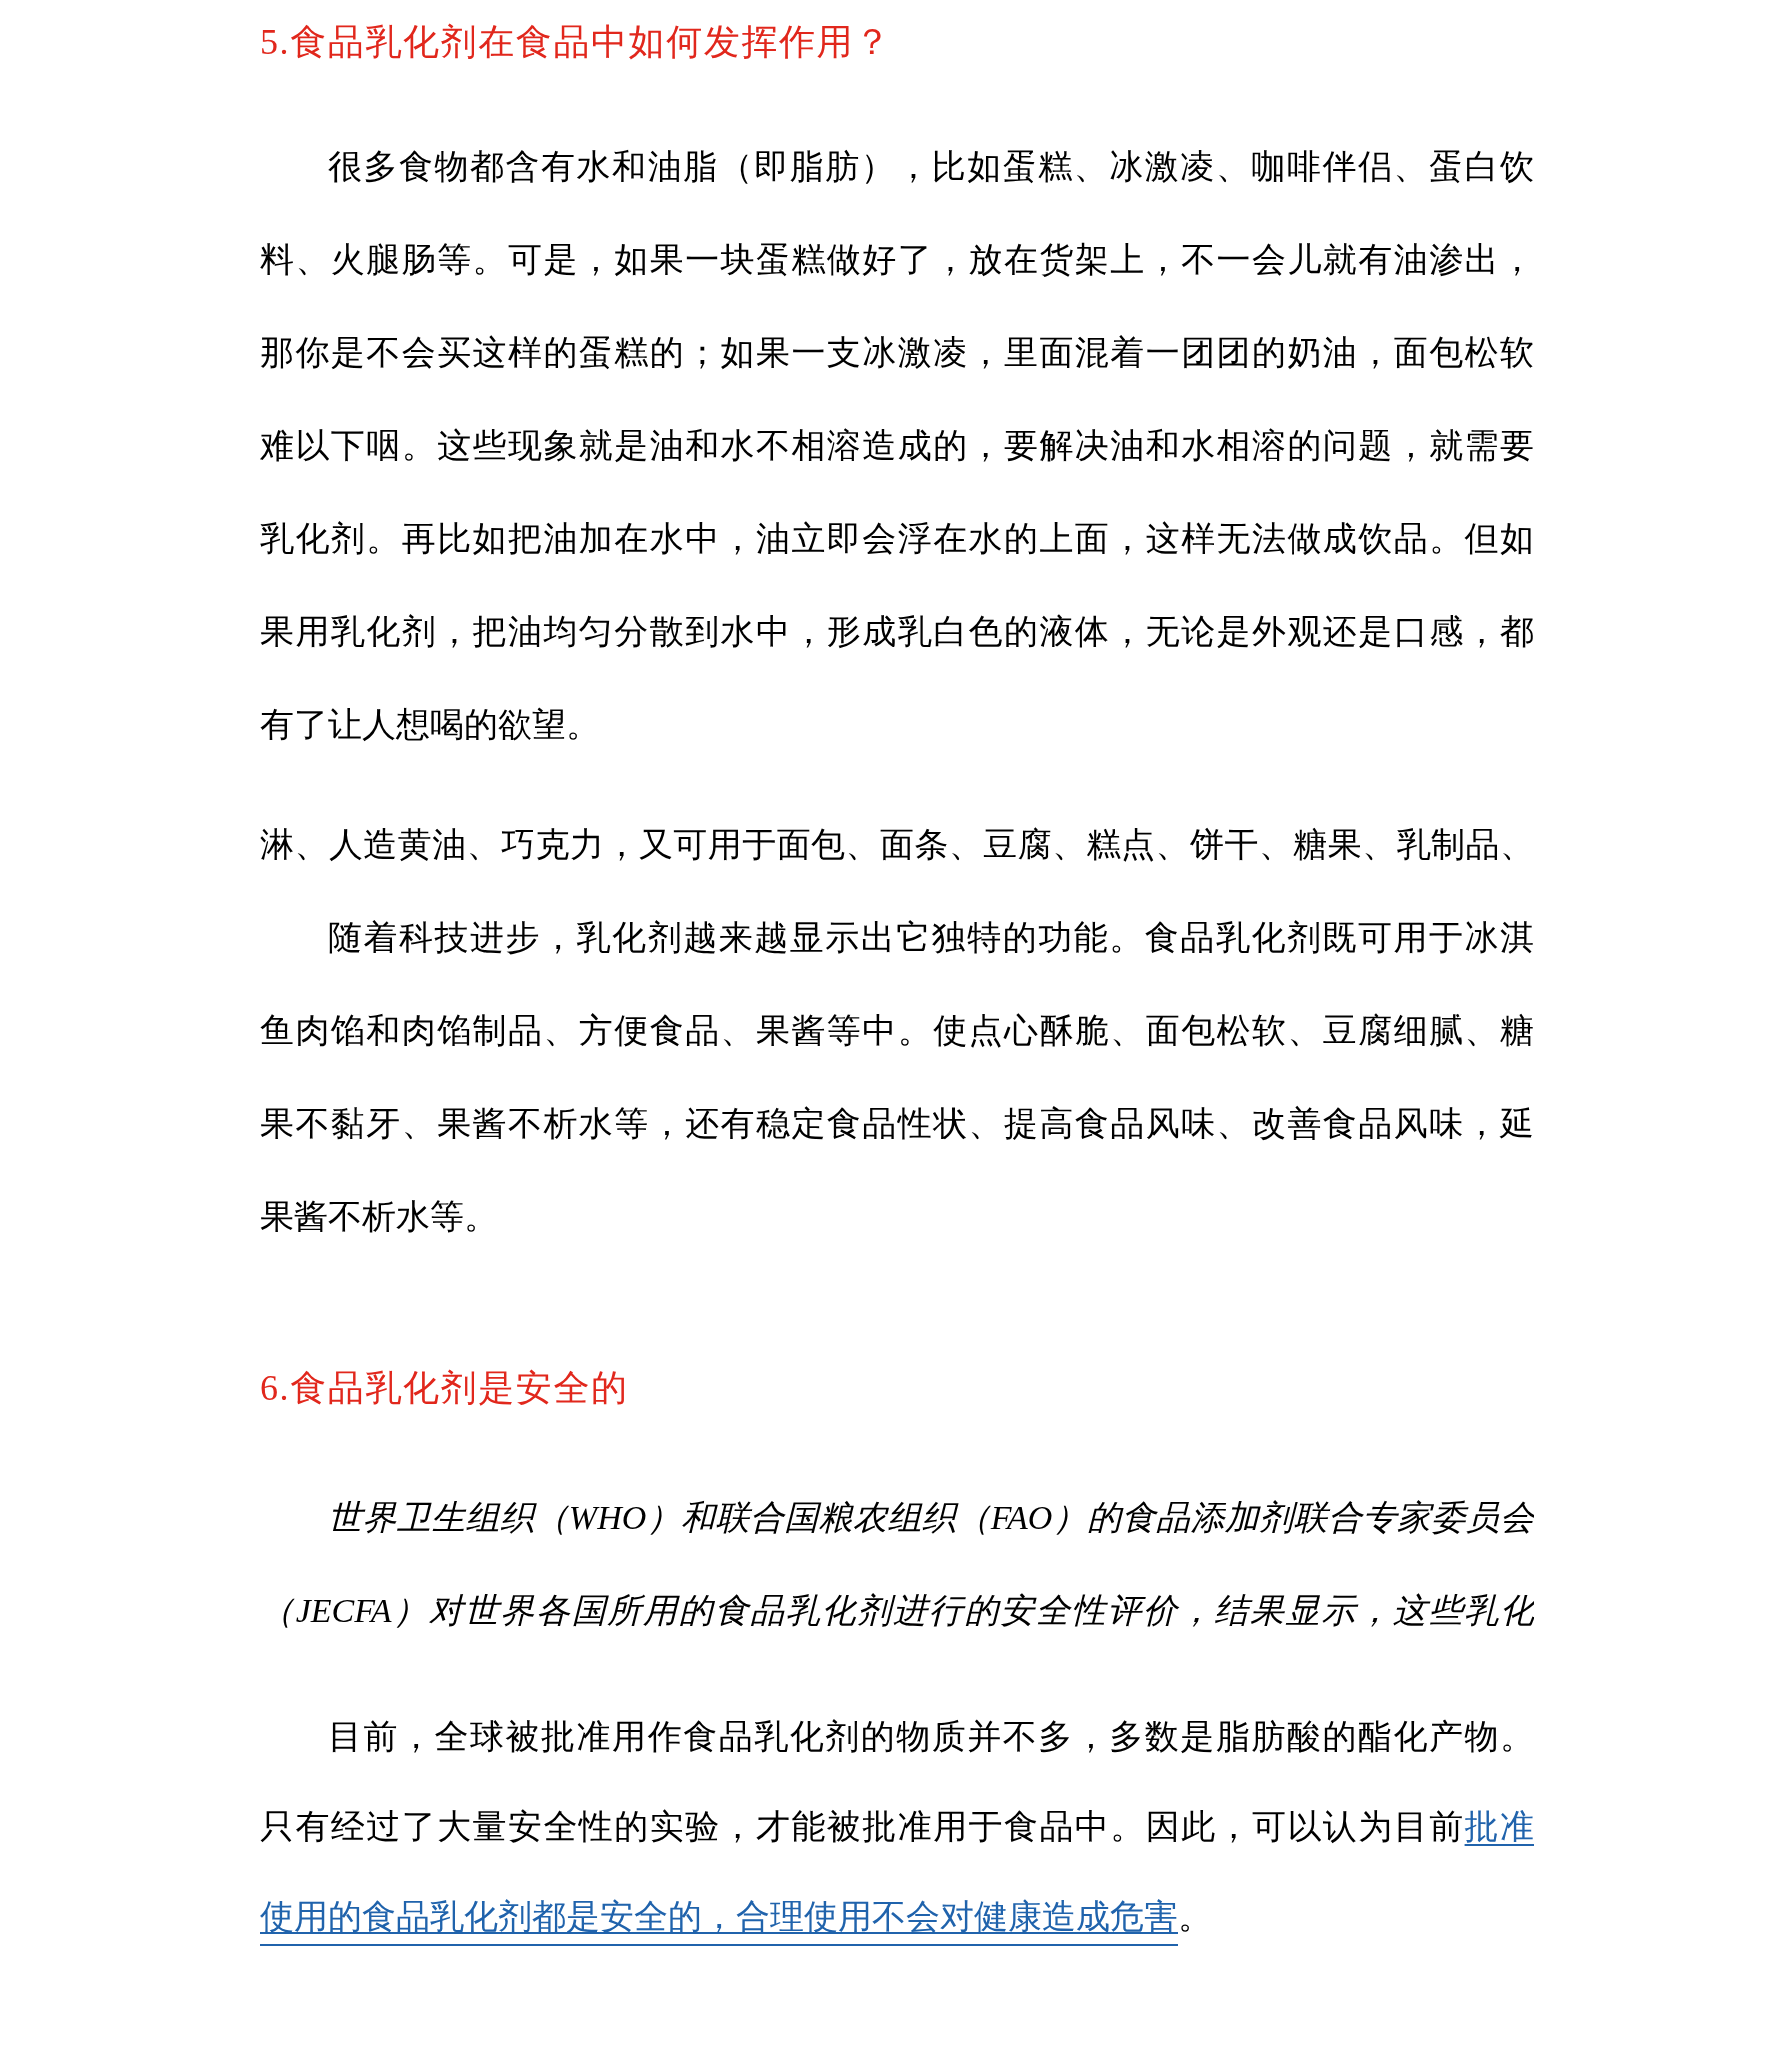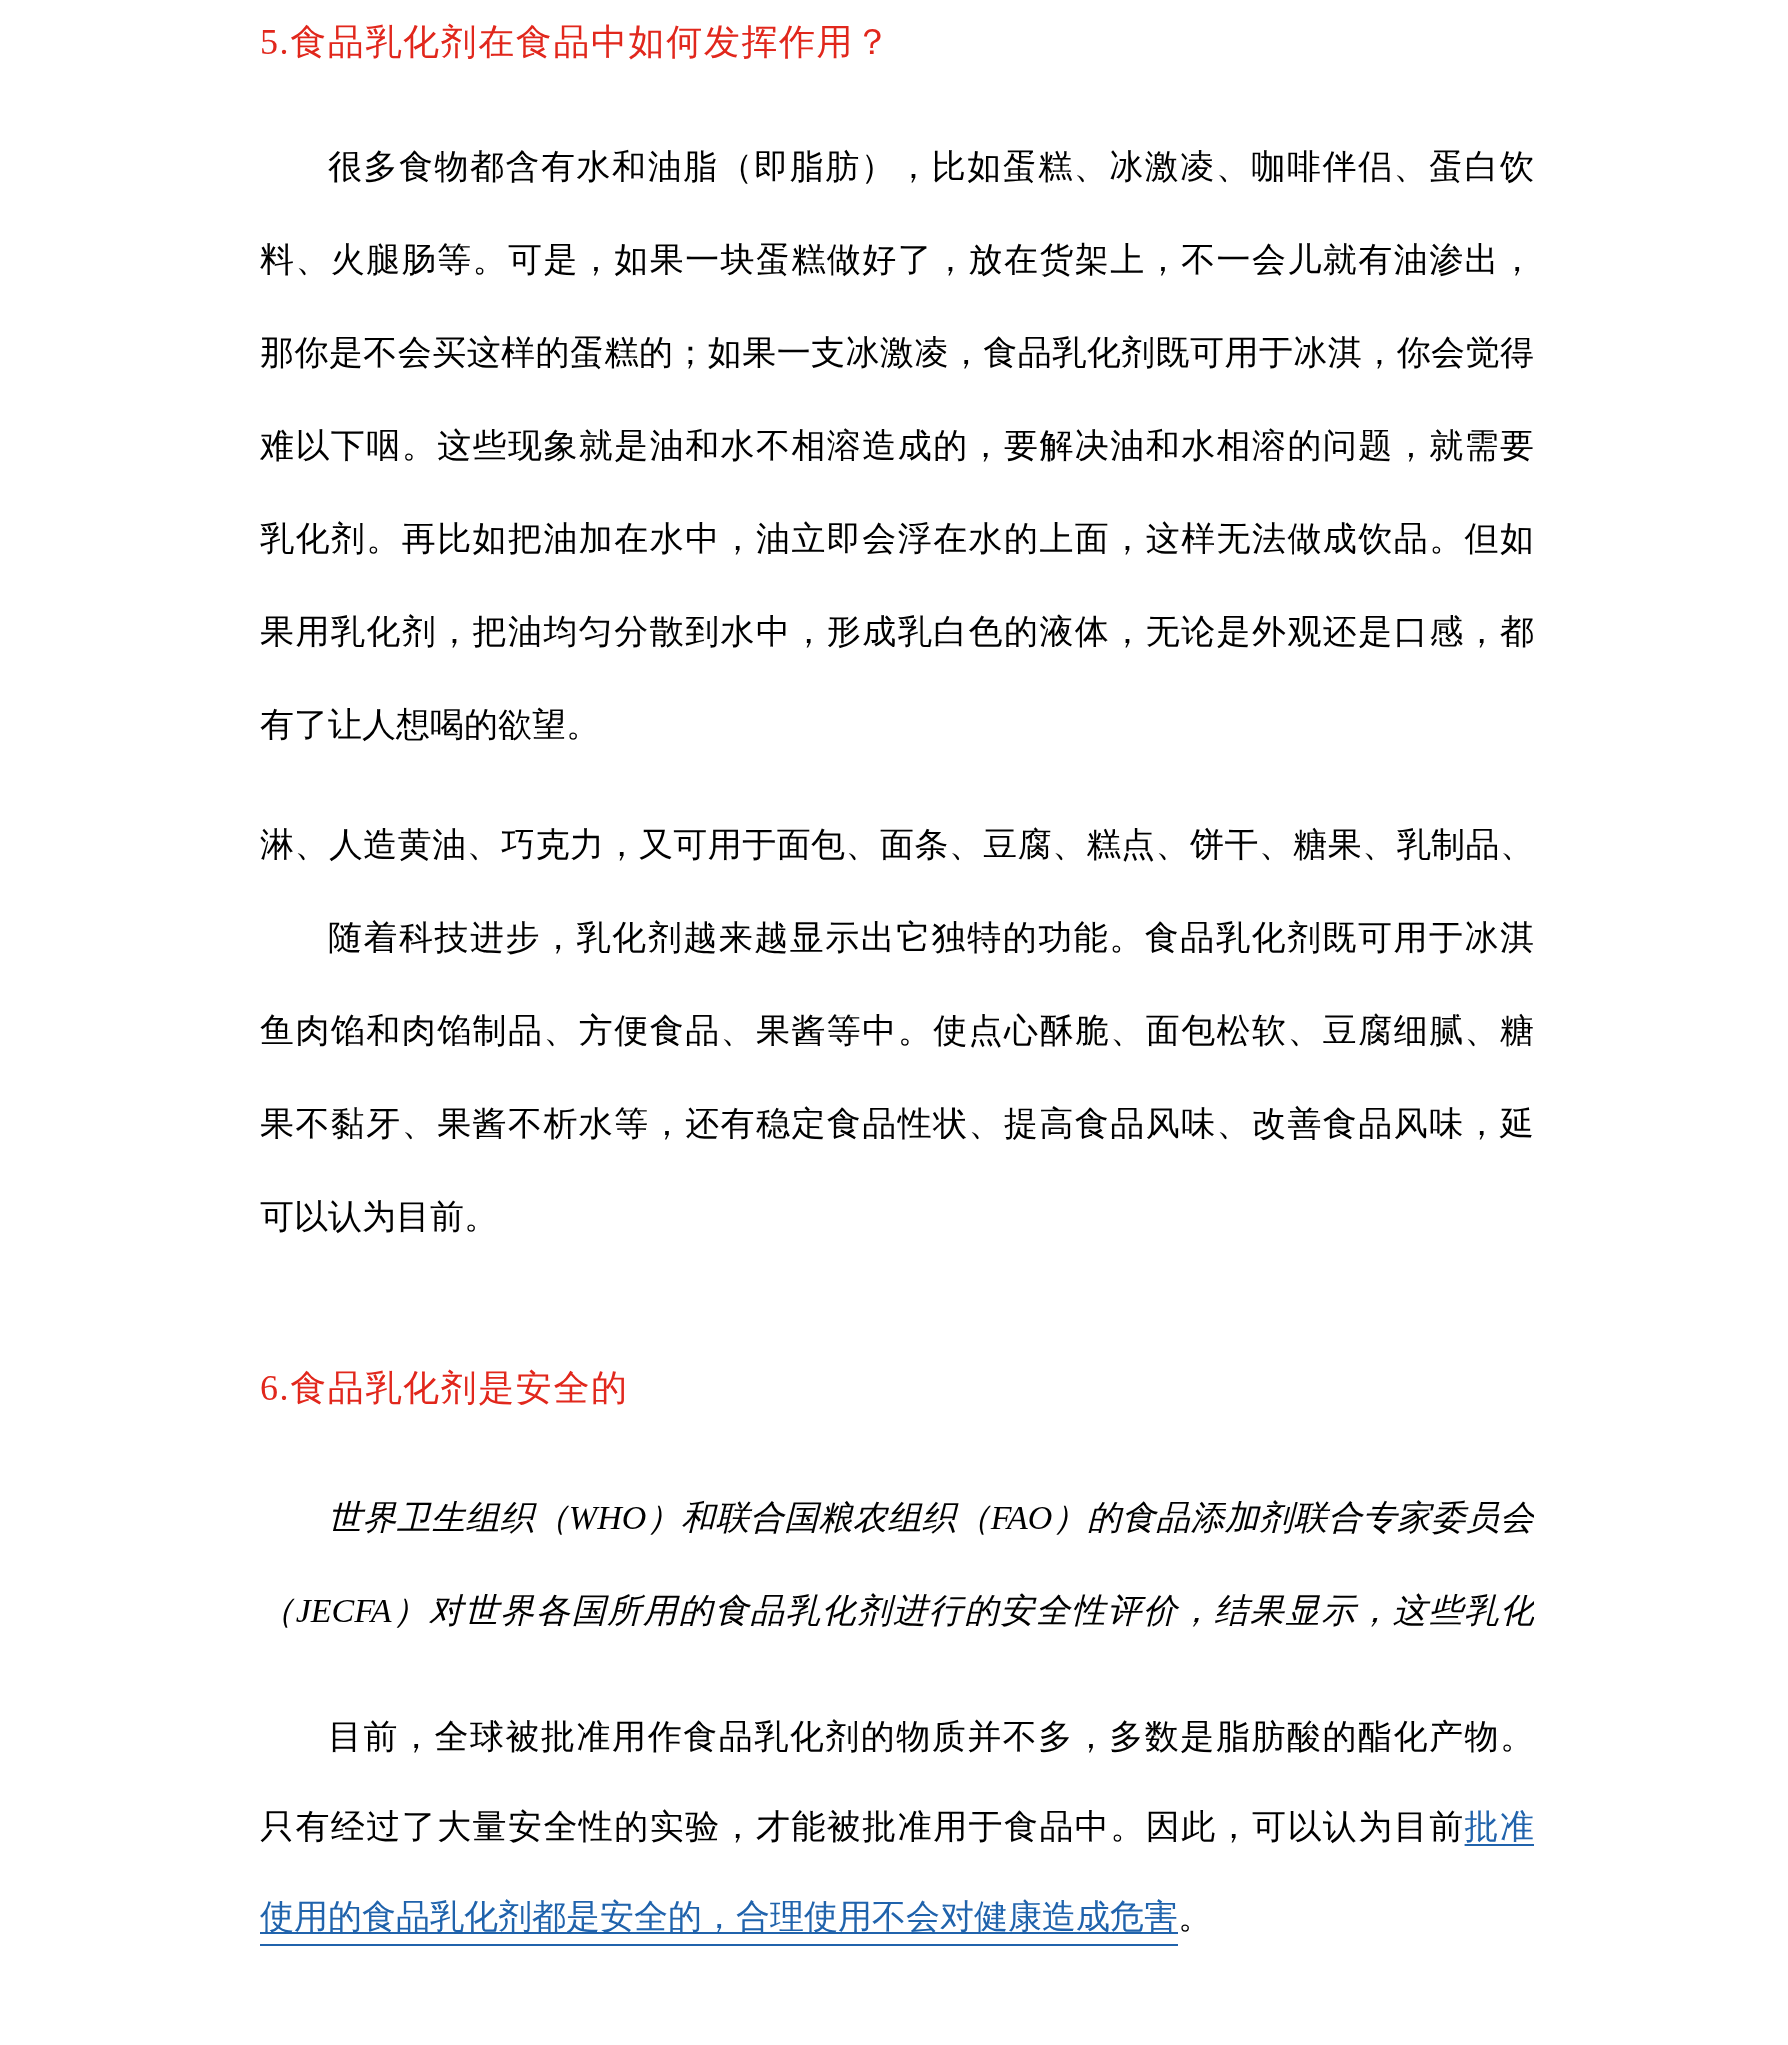--- a/index.html
+++ b/index.html
@@ -58,33 +58,33 @@
 </head>
 <body>
 
 <div class="page">
 
   <h2 class="heading">5.食品乳化剂在食品中如何发挥作用？</h2>
 
   <div class="para p1">
     <div class="line first">很多食物都含有水和油脂（即脂肪），比如蛋糕、冰激凌、咖啡伴侣、蛋白饮</div>
     <div class="line">料、火腿肠等。可是，如果一块蛋糕做好了，放在货架上，不一会儿就有油渗出，</div>
-    <div class="line">那你是不会买这样的蛋糕的；如果一支冰激凌，食品乳化剂既可用于冰淇，你会觉得</div>
+    <div class="line">那你是不会买这样的蛋糕的；如果一支冰激凌，里面混着一团团的奶油，面包松软</div>
     <div class="line">难以下咽。这些现象就是油和水不相溶造成的，要解决油和水相溶的问题，就需要</div>
     <div class="line">乳化剂。再比如把油加在水中，油立即会浮在水的上面，这样无法做成饮品。但如</div>
     <div class="line">果用乳化剂，把油均匀分散到水中，形成乳白色的液体，无论是外观还是口感，都</div>
     <div class="line last">有了让人想喝的欲望。</div>
   </div>
 
   <div class="para p2">
     <div class="line">淋、人造黄油、巧克力，又可用于面包、面条、豆腐、糕点、饼干、糖果、乳制品、</div>
     <div class="line first">随着科技进步，乳化剂越来越显示出它独特的功能。食品乳化剂既可用于冰淇</div>
     <div class="line">鱼肉馅和肉馅制品、方便食品、果酱等中。使点心酥脆、面包松软、豆腐细腻、糖</div>
     <div class="line">果不黏牙、果酱不析水等，还有稳定食品性状、提高食品风味、改善食品风味，延</div>
-    <div class="line last">可以认为目前。</div>
+    <div class="line last">果酱不析水等。</div>
   </div>
 
   <h2 class="heading second">6.食品乳化剂是安全的</h2>
 
   <div class="para p3">
     <div class="line first">世界卫生组织（WHO）和联合国粮农组织（FAO）的食品添加剂联合专家委员会</div>
     <div class="line">（JECFA）对世界各国所用的食品乳化剂进行的安全性评价，结果显示，这些乳化</div>
   </div>
 
   <div class="para p4">

